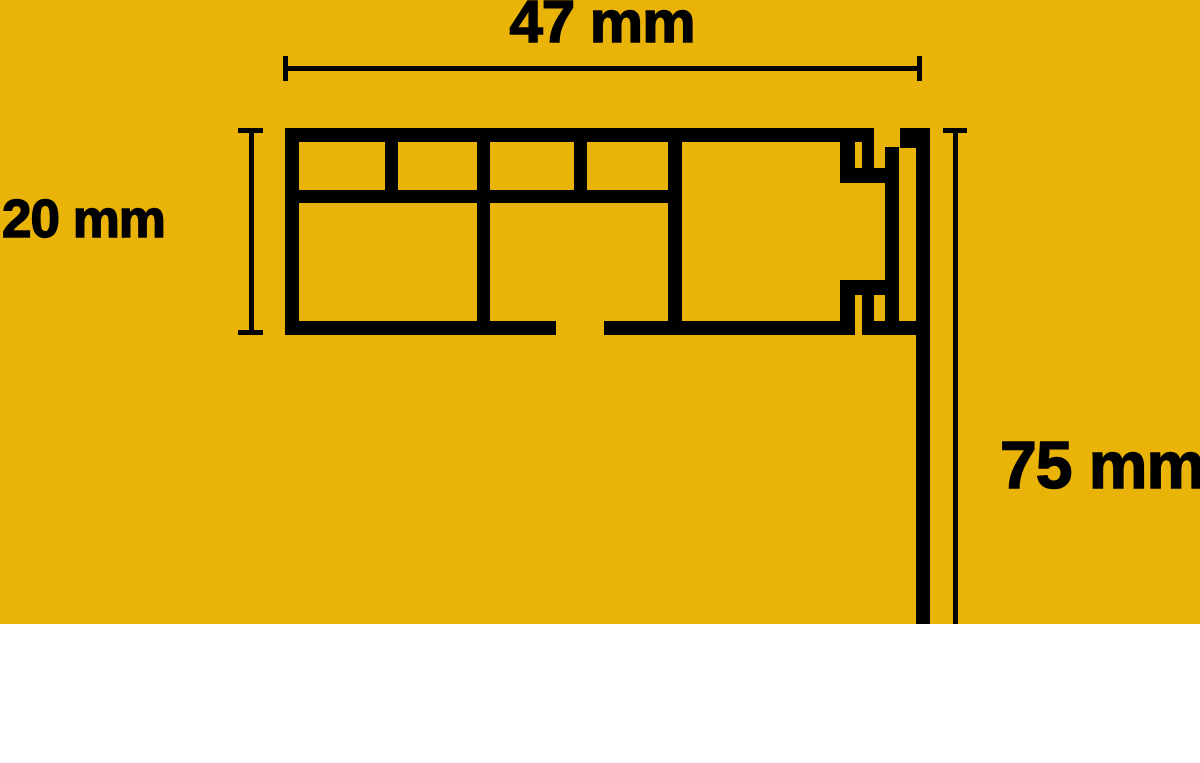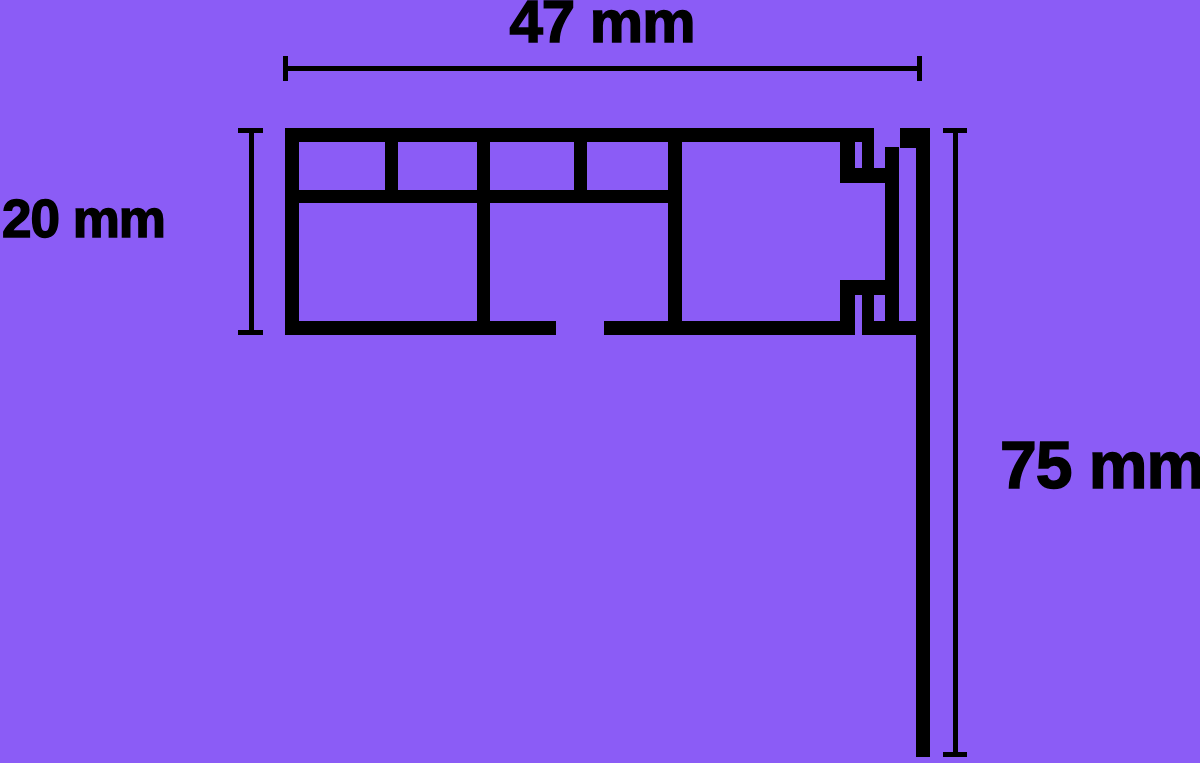--- a/index.html
+++ b/index.html
@@ -3,22 +3,22 @@
 <meta charset="utf-8">
 <style>
   html, body {
     margin: 0;
     padding: 0;
     background: #ffffff;
   }
   .canvas {
     position: relative;
     width: 1200px;
-    height: 763px;
-    background: #8b5cf6;
+    height: 624px;
+    background: #eab308;
     overflow: hidden;
     font-family: "Liberation Sans", "DejaVu Sans", sans-serif;
   }
   .diagram-svg {
     position: absolute;
     left: 0;
     top: 0;
     width: 1200px;
     height: 763px;
     display: block;

